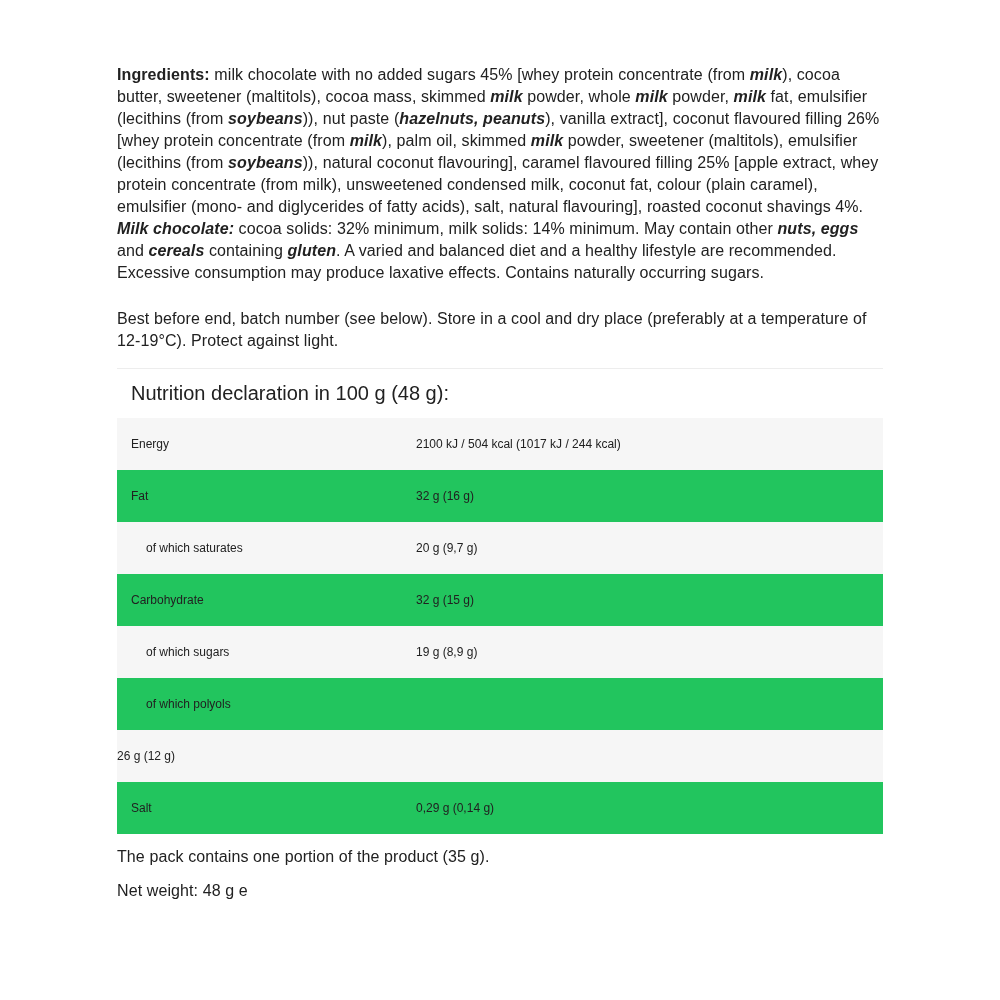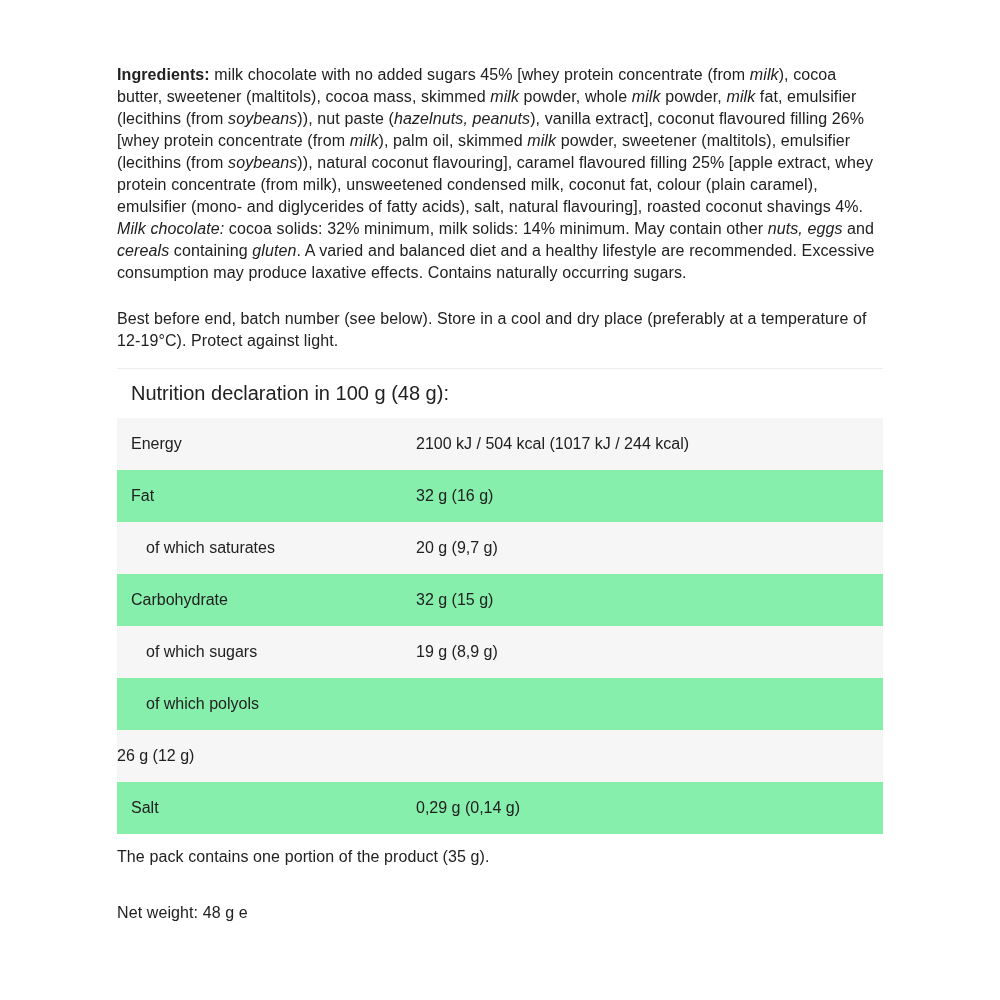--- a/index.html
+++ b/index.html
@@ -24,54 +24,54 @@
   }
   .para {
     font-size: 16px;
     line-height: 22px;
     letter-spacing: 0.1px;
     margin: 0;
   }
   .ingredients { margin-bottom: 24px; }
   .storage { margin-bottom: 16px; }
   .seg-b  { font-weight: 700; }
-  .seg-bi { font-weight: 400; font-style: italic; }
+  .seg-bi { font-weight: 700; font-style: italic; }
   .divider {
     border: none;
     border-top: 1px solid #ededed;
     margin: 0;
     width: 100%;
   }
   .nutrition-heading {
     font-size: 20px;
     line-height: 22px;
     padding: 13px 0 14px 14px;
   }
   .ntable { width: 100%; }
   .nrow {
     display: flex;
     align-items: center;
     height: 52px;
-    background: #86efac;
+    background: #22c55e;
   }
   .nrow.shaded { background: #f6f6f6; }
   .nlabel {
     width: 285px;
     padding-left: 14px;
-    font-size: 16px;
+    font-size: 12px;
     flex: 0 0 auto;
     box-sizing: content-box;
   }
   .nrow.indent .nlabel { padding-left: 29px; width: 270px; }
   .nvalue {
-    font-size: 16px;
+    font-size: 12px;
     flex: 1 1 auto;
   }
   .portion { margin-top: 12px; }
-  .net-weight { margin-top: 34px; }
+  .net-weight { margin-top: 12px; }
 </style>
 </head>
 <body>
 
 <div class="page">
   <div class="content">
 
     <p class="para ingredients"><span class="seg-b">Ingredients: </span><span class="seg-n">milk chocolate with no added sugars 45% [whey protein concentrate (from </span><span class="seg-bi">milk</span><span class="seg-n">), cocoa butter, sweetener (maltitols), cocoa mass, skimmed </span><span class="seg-bi">milk</span><span class="seg-n"> powder, whole </span><span class="seg-bi">milk</span><span class="seg-n"> powder, </span><span class="seg-bi">milk</span><span class="seg-n"> fat, emulsifier (lecithins (from </span><span class="seg-bi">soybeans</span><span class="seg-n">)), nut paste (</span><span class="seg-bi">hazelnuts, peanuts</span><span class="seg-n">), vanilla extract], coconut flavoured filling 26% [whey protein concentrate (from </span><span class="seg-bi">milk</span><span class="seg-n">), palm oil, skimmed </span><span class="seg-bi">milk</span><span class="seg-n"> powder, sweetener (maltitols), emulsifier (lecithins (from </span><span class="seg-bi">soybeans</span><span class="seg-n">)), natural coconut flavouring], caramel flavoured filling 25% [apple extract, whey protein concentrate (from milk), unsweetened condensed milk, coconut fat, colour (plain caramel), emulsifier (mono- and diglycerides of fatty acids), salt, natural flavouring], roasted coconut shavings 4%. </span><span class="seg-bi">Milk chocolate:</span><span class="seg-n"> cocoa solids: 32% minimum, milk solids: 14% minimum. May contain other </span><span class="seg-bi">nuts, eggs</span><span class="seg-n"> and </span><span class="seg-bi">cereals</span><span class="seg-n"> containing </span><span class="seg-bi">gluten</span><span class="seg-n">. A varied and balanced diet and a healthy lifestyle are recommended. Excessive consumption may produce laxative effects. Contains naturally occurring sugars.</span></p>
 
     <p class="para storage">Best before end, batch number (see below). Store in a cool and dry place (preferably at a temperature of 12-19°C). Protect against light.</p>

